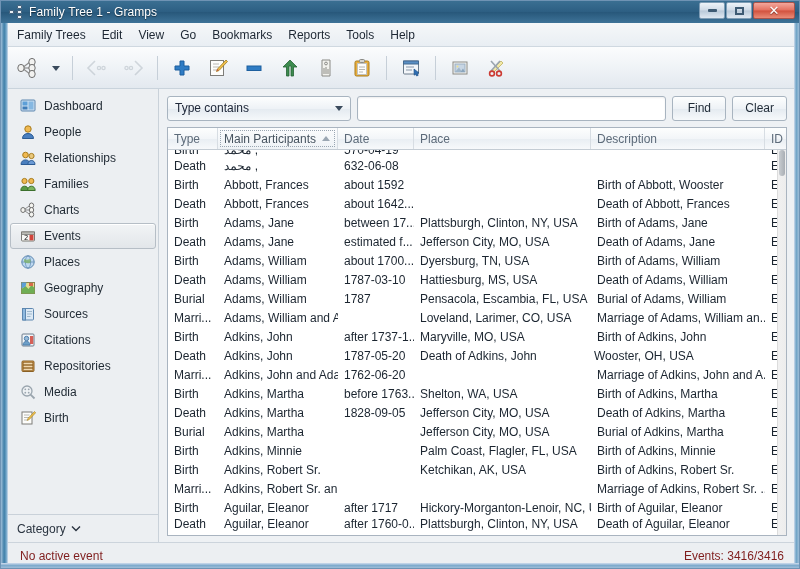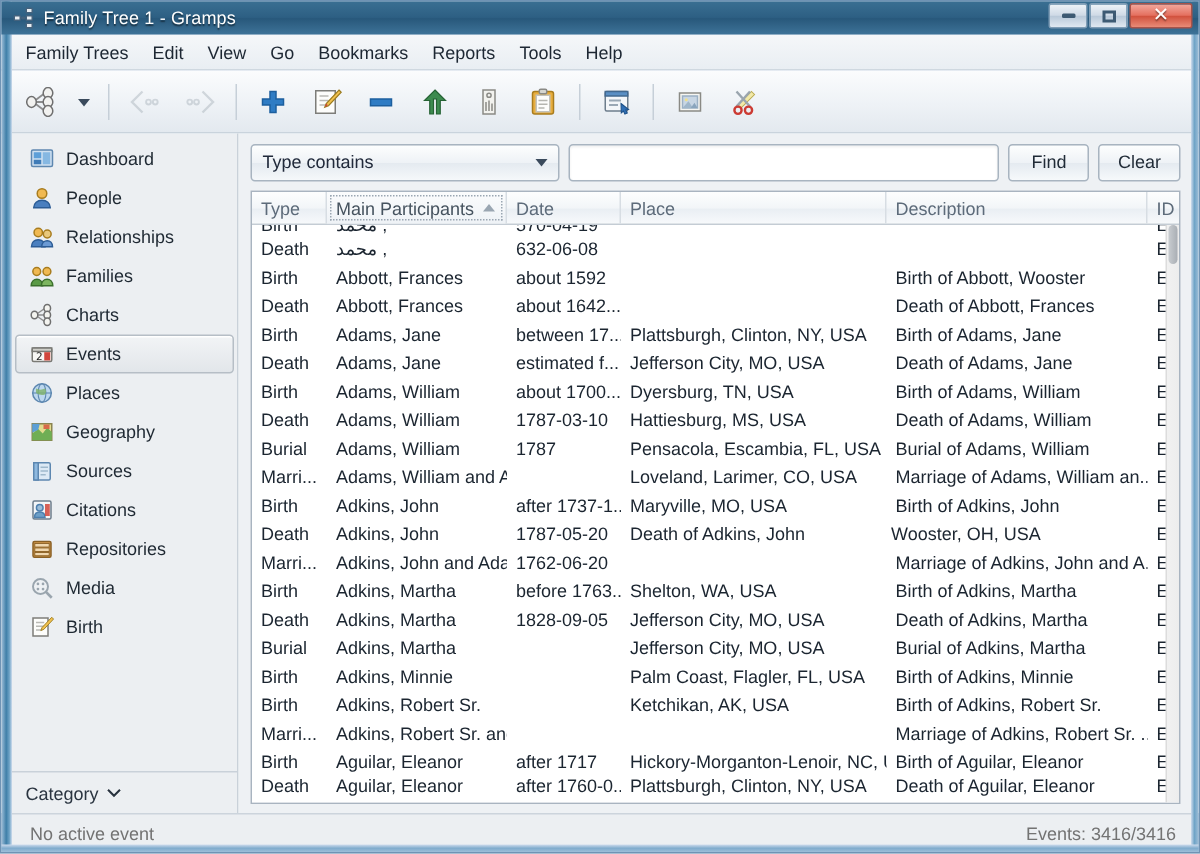--- a/index.html
+++ b/index.html
@@ -145,21 +145,21 @@
 
   
   #main { flex: 1 1 auto; display: flex; flex-direction: column; min-width: 0;
           background: #eef1f4; }
 
   #searchbar {
     flex: 0 0 38px; display: flex; align-items: center;
     gap: 6px; padding: 0 8px 0 8px;
   }
   #filter-select {
-    width: 206px; height: 25px;
+    width: 184px; height: 25px;
     display: flex; align-items: center; justify-content: space-between;
     padding: 0 7px; font-size: 12px; color: #20293a;
     background: linear-gradient(180deg,#fdfefe 0%, #eef2f6 50%, #e4eaf0 51%, #f5f8fa 100%);
     border: 1px solid #a8b4c0; border-radius: 3px;
   }
   #filter-select .caret { border-left:4px solid transparent; border-right:4px solid transparent;
                           border-top:5px solid #3a4a5c; }
   #search-input {
     flex: 1 1 auto; height: 25px; min-width: 0;
     background: #ffffff; border: 1px solid #a8b4c0; border-radius: 3px;
@@ -230,21 +230,21 @@
   #vscroll .thumb {
     position: absolute; left: 1px; right: 1px; top: 0px; height: 26px;
     background: linear-gradient(90deg,#c8ccd0 0%, #a9aeb4 100%);
     border-radius: 4px;
   }
 
   
   #statusbar {
     flex: 0 0 26px; height: 26px; margin: 0 5px 0 7px;
     display: flex; align-items: center; justify-content: space-between;
-    padding: 0 10px 0 12px; font-size: 12px; color: #737373;
+    padding: 0 10px 0 12px; font-size: 12px; color: #7f1d1d;
     background: #eceff2;
     border-top: 1px solid #ccd4dc;
   }
 </style>
 </head>
 <body>
 
 <div id="window">
   <div id="frame-left-accent"></div>
   <div id="frame-right-accent"></div>

